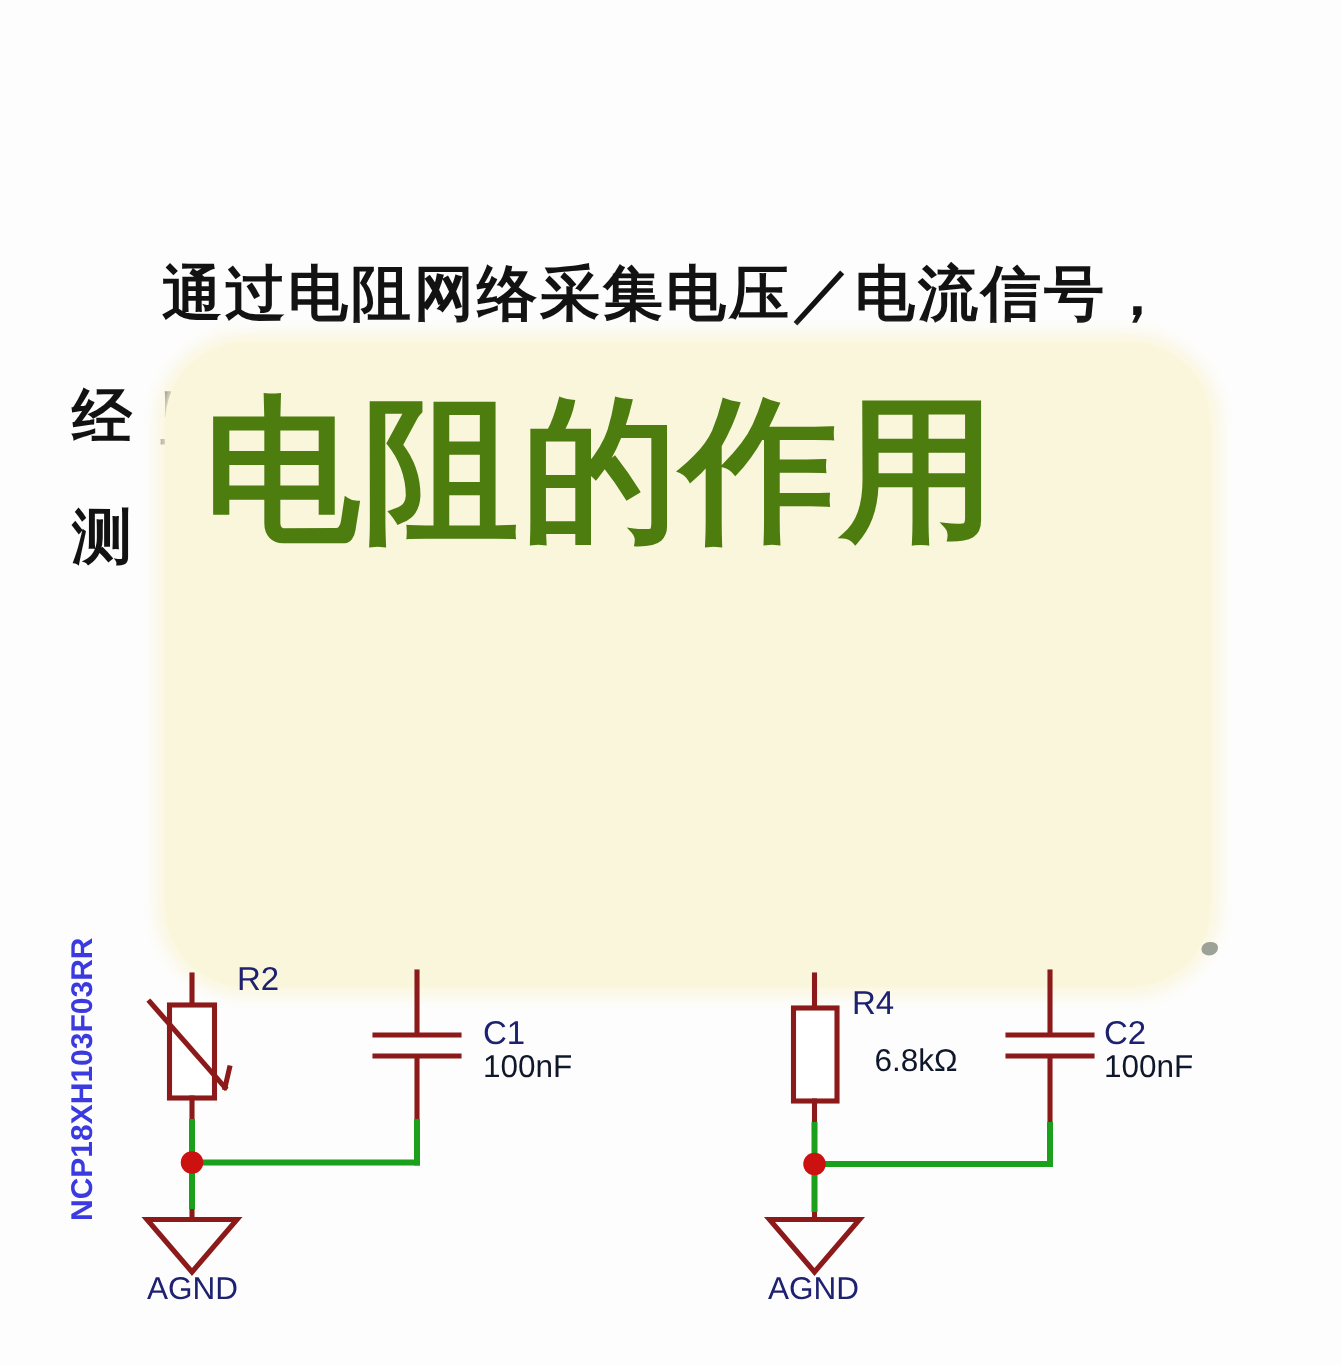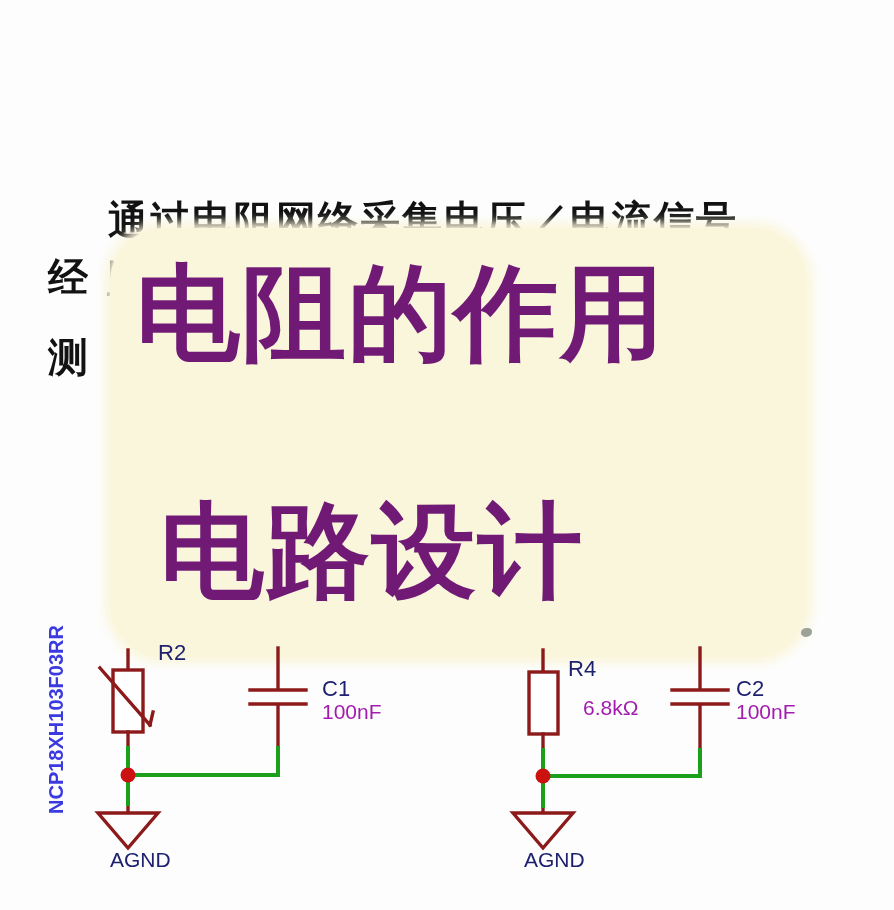--- a/index.html
+++ b/index.html
@@ -16,38 +16,38 @@
   .article{position:absolute;left:0;top:0;width:894px;height:480px;}
   .art-line{
     position:absolute;
     font-family:"DejaVu Serif","Liberation Serif",serif;
     color:#121212;
     font-weight:600;
     white-space:nowrap;
     letter-spacing:1px;
   }
   #art-title{left:52px;top:34px;font-size:38px;}
-  #art-l1{left:108px;top:193px;font-size:40px;letter-spacing:2px;}
+  #art-l1{left:108px;top:168px;font-size:40px;letter-spacing:2px;}
   #art-l2{left:48px;top:250px;font-size:40px;letter-spacing:2px;}
   #art-l3{left:48px;top:330px;font-size:40px;letter-spacing:2px;}
 
   
   #overlay-card{
     position:absolute;
     left:110px;top:228px;
     width:697px;height:430px;
     background:#faf6dc;
     border-radius:54px;
     box-shadow:0 0 10px 6px rgba(250,246,220,0.95);
   }
   .ov-text{
     position:absolute;
-    font-family:Liberation Serif, serif;
+    font-family:Liberation Sans, sans-serif;
     font-weight:bold;
-    color:#701a75;
+    color:#4d7c0f;
     white-space:nowrap;
     letter-spacing:2px;
     line-height:1;
   }
   #ov-line1{left:136px;top:262px;font-size:104px;}
   #ov-line2{left:160px;top:500px;font-size:104px;}
 
   
   #speck{
     position:absolute;left:801px;top:628px;width:11px;height:9px;
@@ -56,22 +56,22 @@
 
   
   #schematic{position:absolute;left:0;top:560px;width:894px;height:350px;}
   .sch-label{
     position:absolute;
     font-family:"Liberation Sans",sans-serif;
     color:#262a8c;
     white-space:nowrap;
   }
   .sch-ref{font-size:22px;color:#1e2170;}
-  .sch-val{font-size:21px;color:#a21caf;}
-  .sch-gnd{font-size:21px;color:#1e2170;margin-left:12px;}
+  .sch-val{font-size:21px;color:#0f172a;}
+  .sch-gnd{font-size:21px;color:#1e2170;}
   #lbl-part-number{
     position:absolute;
     left:-44px;top:148px;
     width:200px;
     transform:rotate(-90deg);
     transform-origin:center center;
     font-family:"Liberation Sans",sans-serif;
     font-size:20px;font-weight:bold;color:#3a3ae0;
     text-align:center;white-space:nowrap;
   }
@@ -92,21 +92,20 @@
 <div id="stage">
 
   <div class="article">
     <div class="art-line" id="art-l1">通过电阻网络采集电压／电流信号，</div>
     <div class="art-line" id="art-l2">经                                                          监</div>
     <div class="art-line" id="art-l3">测</div>
   </div>
 
   <div id="overlay-card"></div>
   <div class="ov-text" id="ov-line1">电阻的作用</div>
-  <div class="ov-text" id="ov-line2">电路设计</div>
   <div id="speck"></div>
 
   <div id="schematic">
 
     <svg id="wires" viewBox="0 0 894 350">
       <g fill="none" stroke="#8c1a1a" stroke-width="3.4" stroke-linecap="square">
 
         <line x1="128" y1="90" x2="128" y2="110"></line>
 
         <rect x="113" y="110" width="30" height="62" stroke="#8c1a1a" stroke-width="3.4" fill="#ffffff"></rect>

